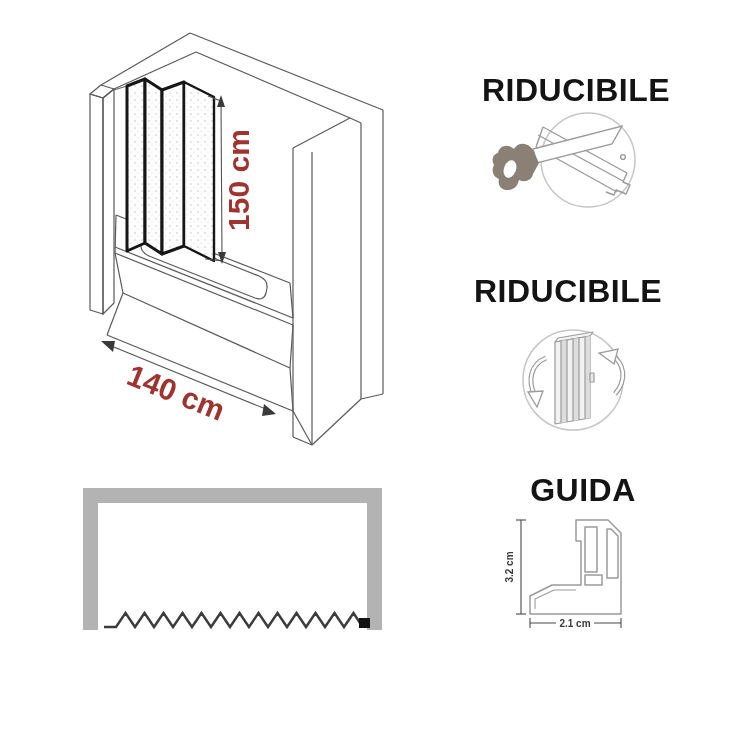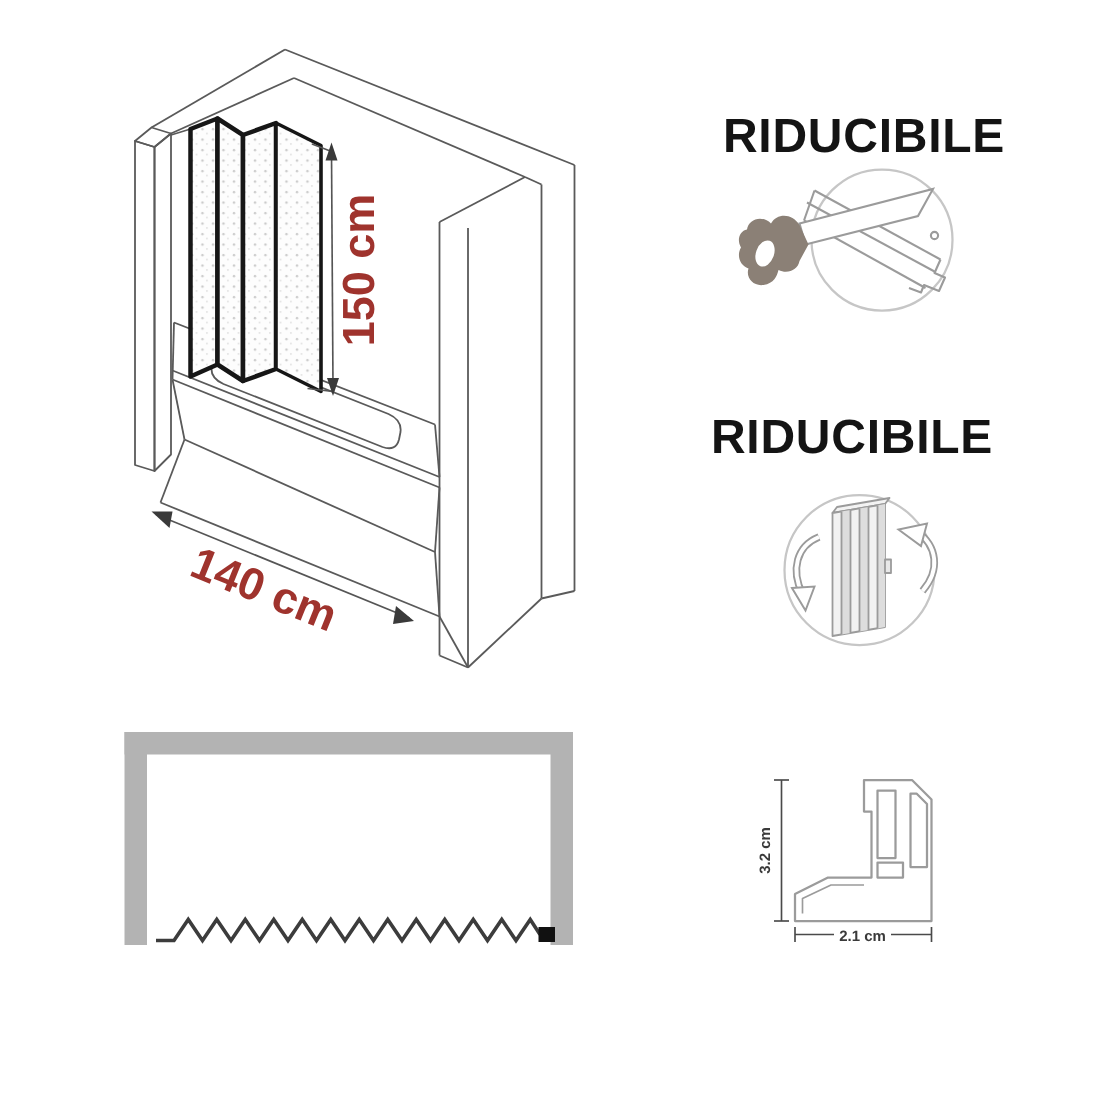--- a/index.html
+++ b/index.html
@@ -134,20 +134,21 @@
     <g>
       <path d="M31,40 C16,46 12,62 20,78" fill="none" stroke="#9b9b9b" stroke-width="5"></path>
       <path d="M31,40 C16,46 12,62 20,78" fill="none" stroke="#ffffff" stroke-width="2.6"></path>
       <polygon points="13,74 28,73 22,89" fill="#ffffff" stroke="#9b9b9b" stroke-width="1.3"></polygon>
       <path d="M100,76 C112,62 110,46 96,36" fill="none" stroke="#9b9b9b" stroke-width="5"></path>
       <path d="M100,76 C112,62 110,46 96,36" fill="none" stroke="#ffffff" stroke-width="2.6"></path>
       <polygon points="103,31 99,46 84,35" fill="#ffffff" stroke="#9b9b9b" stroke-width="1.3"></polygon>
     </g>
   </svg>
 
+  <div class="feature-title" style="left:438px;top:474px">GUIDA</div>
 
   <svg class="abs" style="left:495px;top:508px" width="145" height="130" viewBox="0 0 145 130">
 
     <g stroke="#9b9b9b" stroke-width="1.5" stroke-linejoin="round">
       <path d="M81,12 L113,12 L126,25 L126,106 L35,106 L35,88 L57,77 L86,77 L86,33 L81,33 Z" fill="#ffffff"></path>
       <rect x="90" y="19" width="12" height="45" fill="#ffffff"></rect>
       <rect x="90" y="67" width="17" height="10" fill="#ffffff"></rect>
       <path d="M112,21 L116,21 L123,28 L123,70 L112,70 Z" fill="#ffffff"></path>
       <path d="M40,101 L40,91 L59,82 L81,82" fill="none" stroke-width="1.1"></path>
     </g>

